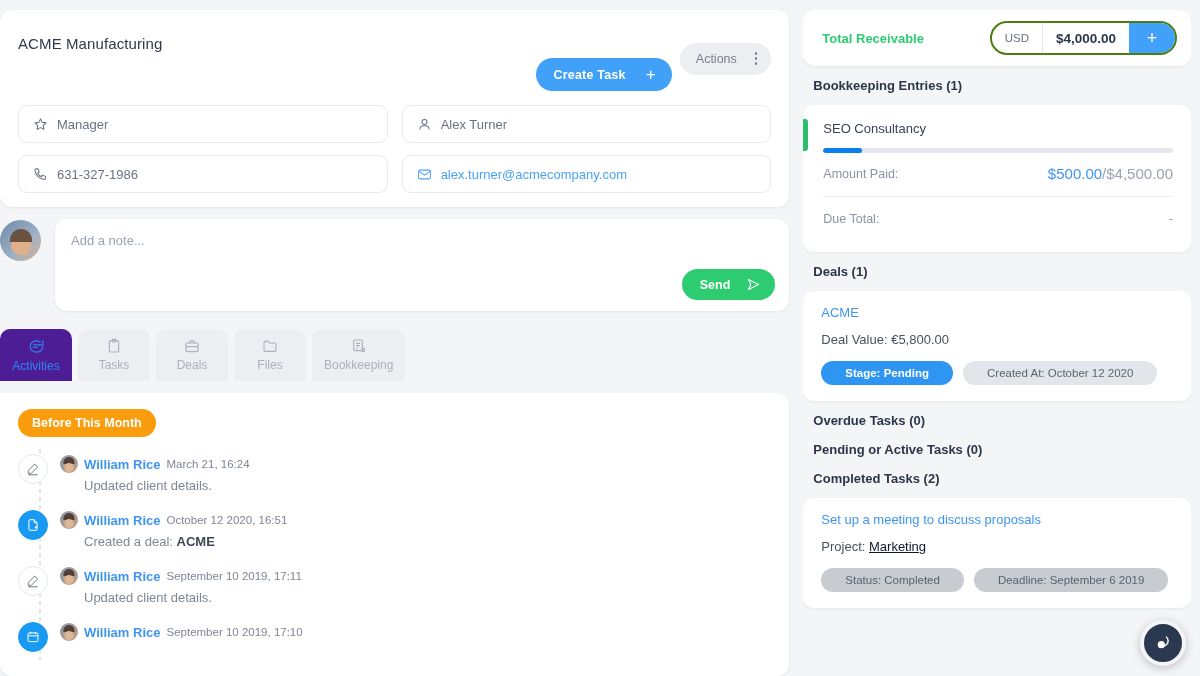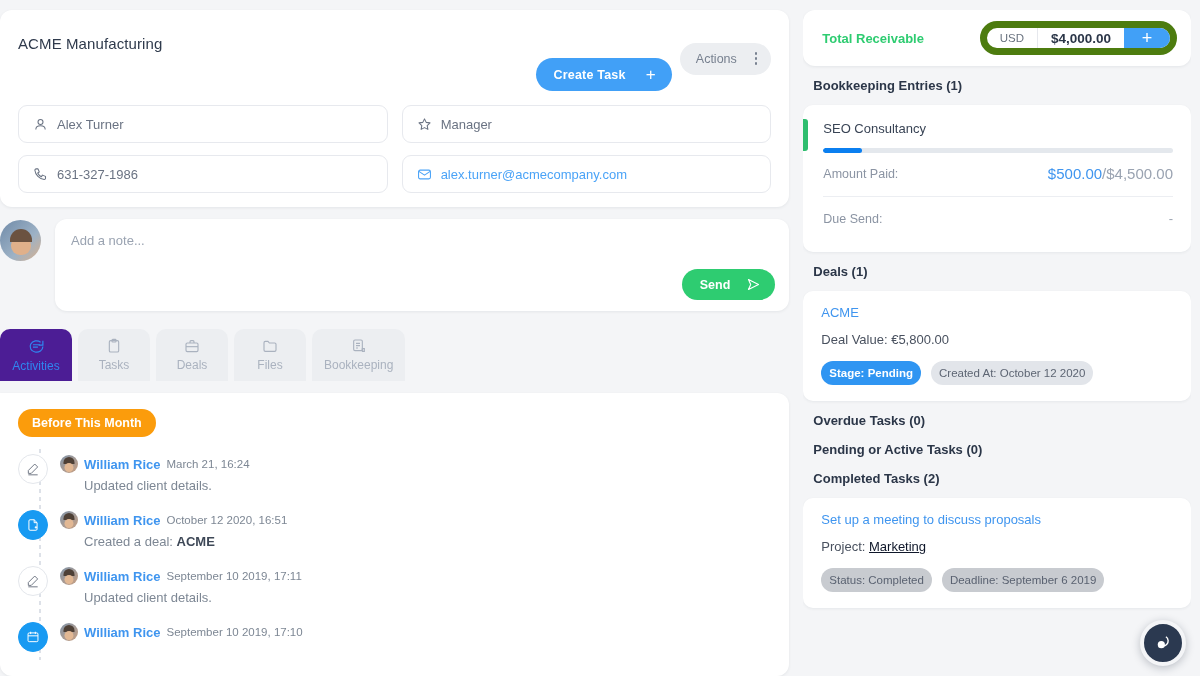--- a/index.html
+++ b/index.html
@@ -136,21 +136,21 @@
   .right { width: 391px; display: flex; flex-direction: column; gap: 10px; overflow: hidden; }
 
   .recv-card {
     background: #fff; border-radius: 12px; box-shadow: 0 1px 3px rgba(40,50,70,.08);
     height: 56px; display: flex; align-items: center; justify-content: space-between;
     padding: 0 0 0 19px;
   }
   .recv-label { color: #2ecc71; font-size: 13px; font-weight: 700; }
   .recv-amount-wrap {
     display: flex; align-items: stretch; height: 34px; margin-right: 14px;
-    border: 7px solid #4d7c0f; border-radius: 17px; overflow: hidden;
+    border: 2px solid #4d7c0f; border-radius: 17px; overflow: hidden;
   }
   .recv-cur { display: flex; align-items: center; padding: 0 13px; font-size: 11.5px; color: #69727f; }
   .recv-val { display: flex; align-items: center; padding: 0 13px; font-size: 13.5px; font-weight: 700;
               color: #2b3648; border-left: 1px solid #e6e8ed; }
   .recv-add { width: 46px; background: #41a0f7; color: #fff; display: flex; align-items: center;
               justify-content: center; font-size: 18px; cursor: pointer; }
 
   .sec-title { font-size: 13px; font-weight: 700; color: #2b3648; margin: 2px 0 2px 10px; }
 
   .bk-card {
@@ -167,21 +167,21 @@
   .bk-paid .sep { color: #9aa3b1; }
   .bk-paid .total { color: #9aa3b1; }
   .bk-divider { border-top: 1px solid #eceef2; }
   .bk-row2 { display: flex; align-items: center; justify-content: space-between; padding: 14px 0 26px 0; }
   .bk-dash { color: #9aa3b1; font-size: 13px; }
 
   .deal-card { background: #fff; border-radius: 10px; box-shadow: 0 1px 3px rgba(40,50,70,.07); padding: 14px 18px 16px 18px; }
   .deal-name { color: #3f95ef; font-size: 13px; }
   .deal-value { font-size: 13px; color: #49515f; margin-top: 12px; }
   .pills { display: flex; gap: 10px; margin-top: 14px; }
-  .pill { font-size: 11.5px; padding: 6px 8px; border-radius: 13px; }
+  .pill { font-size: 11.5px; padding: 6px 24px; border-radius: 13px; }
   .pill.blue { background: #2f95f2; color: #fff; font-weight: 700; }
   .pill.grey { background: #c8cbd0; color: #5a6271; }
   .pill.lightgrey { background: #e2e5ea; color: #5d6573; }
 
   .task-card { background: #fff; border-radius: 10px; box-shadow: 0 1px 3px rgba(40,50,70,.07); padding: 14px 18px 16px 18px; }
   .task-title { color: #3f95ef; font-size: 13px; }
   .task-project { font-size: 13px; color: #49515f; margin-top: 12px; }
   .task-project a { color: #0f172a; }
 
   .chat-fab {
@@ -212,31 +212,31 @@
                 <i></i>
                 <i></i>
                 <i></i>
               </span>
           </button>
         </div>
       </div>
 
       <div class="field-grid">
         <div class="field">
+          <svg width="15" height="15" viewBox="0 0 24 24" fill="none" stroke="#6a7383" stroke-width="1.7" stroke-linejoin="round">
+            <path d="M12 3l2.7 5.6 6.1.8-4.5 4.3 1.1 6.1L12 17l-5.4 2.8 1.1-6.1L3.2 9.4l6.1-.8z"></path>
+          </svg>
+          <span>Manager</span>
+        </div>
+        <div class="field">
           <svg width="15" height="15" viewBox="0 0 24 24" fill="none" stroke="#6a7383" stroke-width="1.7">
             <circle cx="12" cy="8" r="4"></circle>
               <path d="M4.5 20c0-4 3.5-6 7.5-6s7.5 2 7.5 6"></path>
           </svg>
           <span>Alex Turner</span>
-        </div>
-        <div class="field">
-          <svg width="15" height="15" viewBox="0 0 24 24" fill="none" stroke="#6a7383" stroke-width="1.7" stroke-linejoin="round">
-            <path d="M12 3l2.7 5.6 6.1.8-4.5 4.3 1.1 6.1L12 17l-5.4 2.8 1.1-6.1L3.2 9.4l6.1-.8z"></path>
-          </svg>
-          <span>Manager</span>
         </div>
         <div class="field">
           <svg width="15" height="15" viewBox="0 0 24 24" fill="none" stroke="#6a7383" stroke-width="1.7" stroke-linejoin="round">
             <path d="M5 3h3l2 5-2.5 1.5a12 12 0 0 0 6 6L15 13l5 2v3a2 2 0 0 1-2.2 2A17 17 0 0 1 3 5.2 2 2 0 0 1 5 3z"></path>
           </svg>
           <span>631-327-1986</span>
         </div>
         <div class="field link-blue">
           <svg width="15" height="15" viewBox="0 0 24 24" fill="none" stroke="#4aa3f7" stroke-width="1.7" stroke-linejoin="round">
             <rect x="2.5" y="5" width="19" height="14" rx="2.5"></rect>
@@ -399,21 +399,21 @@
       <div class="bk-title">SEO Consultancy</div>
       <div class="bk-progress">
         <span id="bk-fill" style="width: 11%;"></span>
       </div>
       <div class="bk-row">
         <span class="bk-key">Amount Paid:</span>
         <span class="bk-paid"><span>$500.00</span><span class="sep">/</span><span class="total">$4,500.00</span></span>
       </div>
       <div class="bk-divider"></div>
       <div class="bk-row2">
-        <span class="bk-key">Due Send:</span>
+        <span class="bk-key">Due Total:</span>
         <span class="bk-dash">-</span>
       </div>
     </div>
 
     <div class="sec-title">Deals (1)</div>
 
     <div class="deal-card">
       <div class="deal-name">ACME</div>
       <div class="deal-value">Deal Value: €5,800.00</div>
       <div class="pills">

